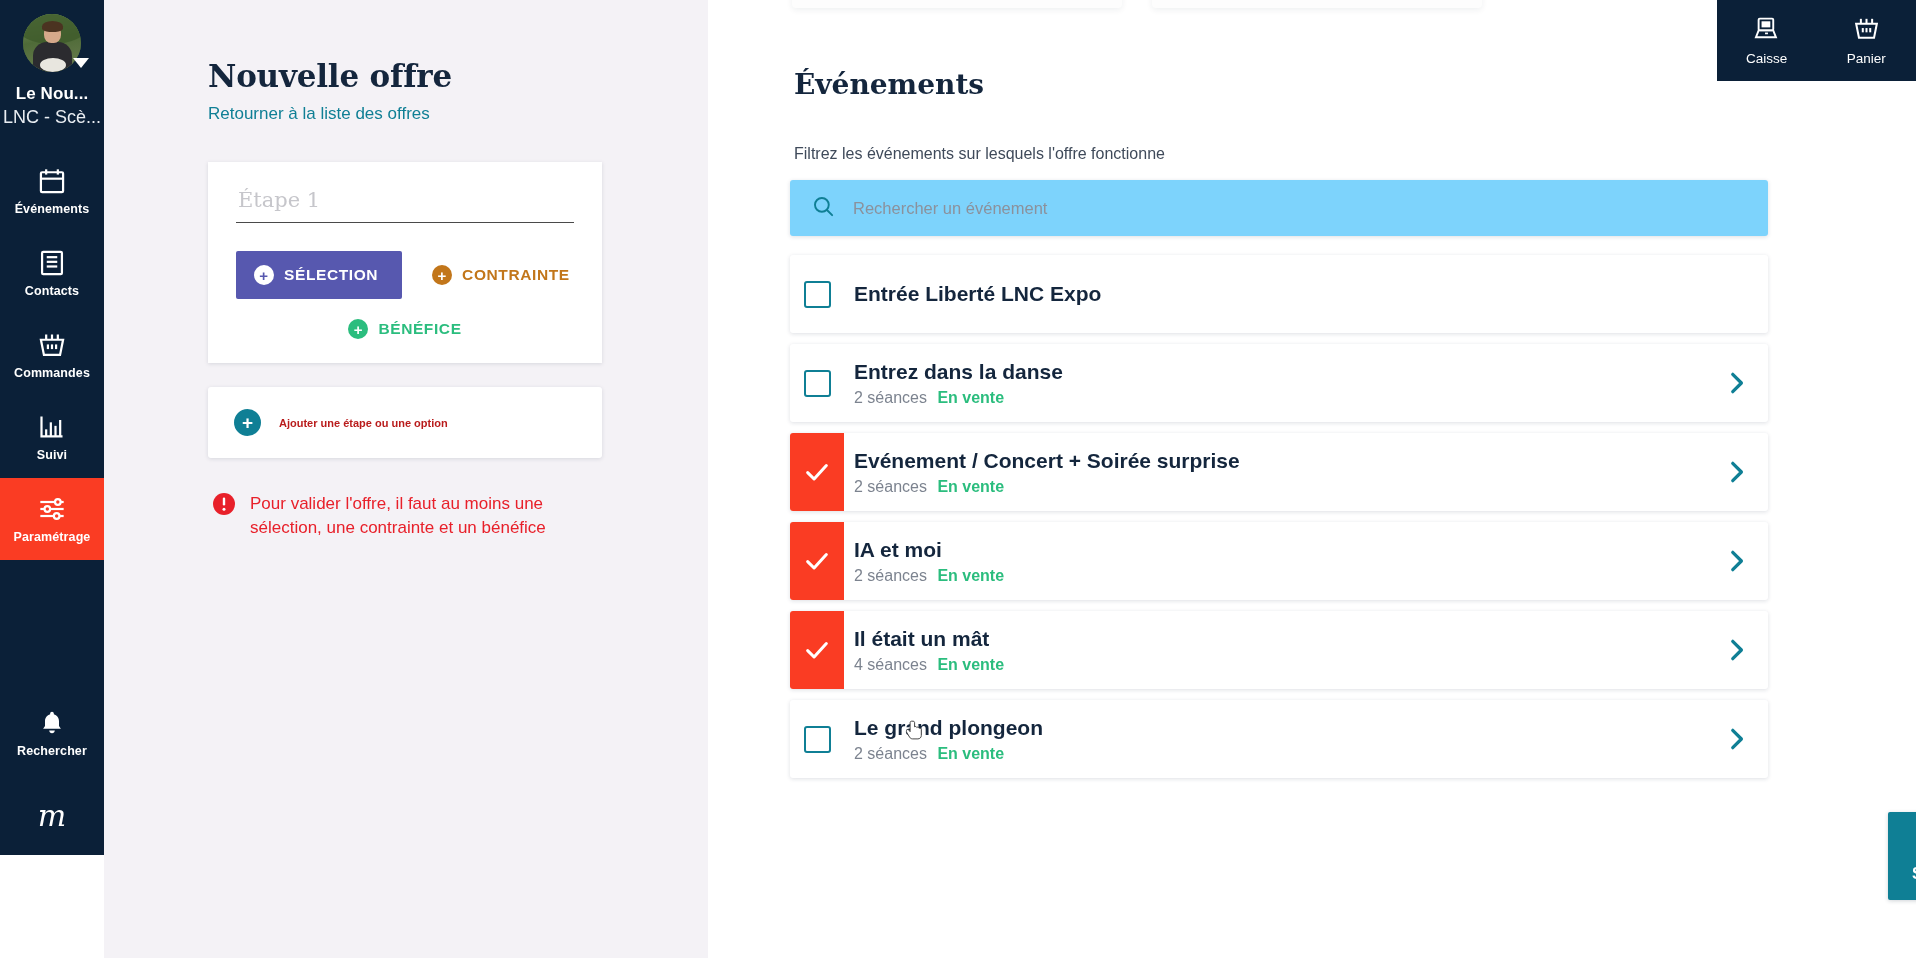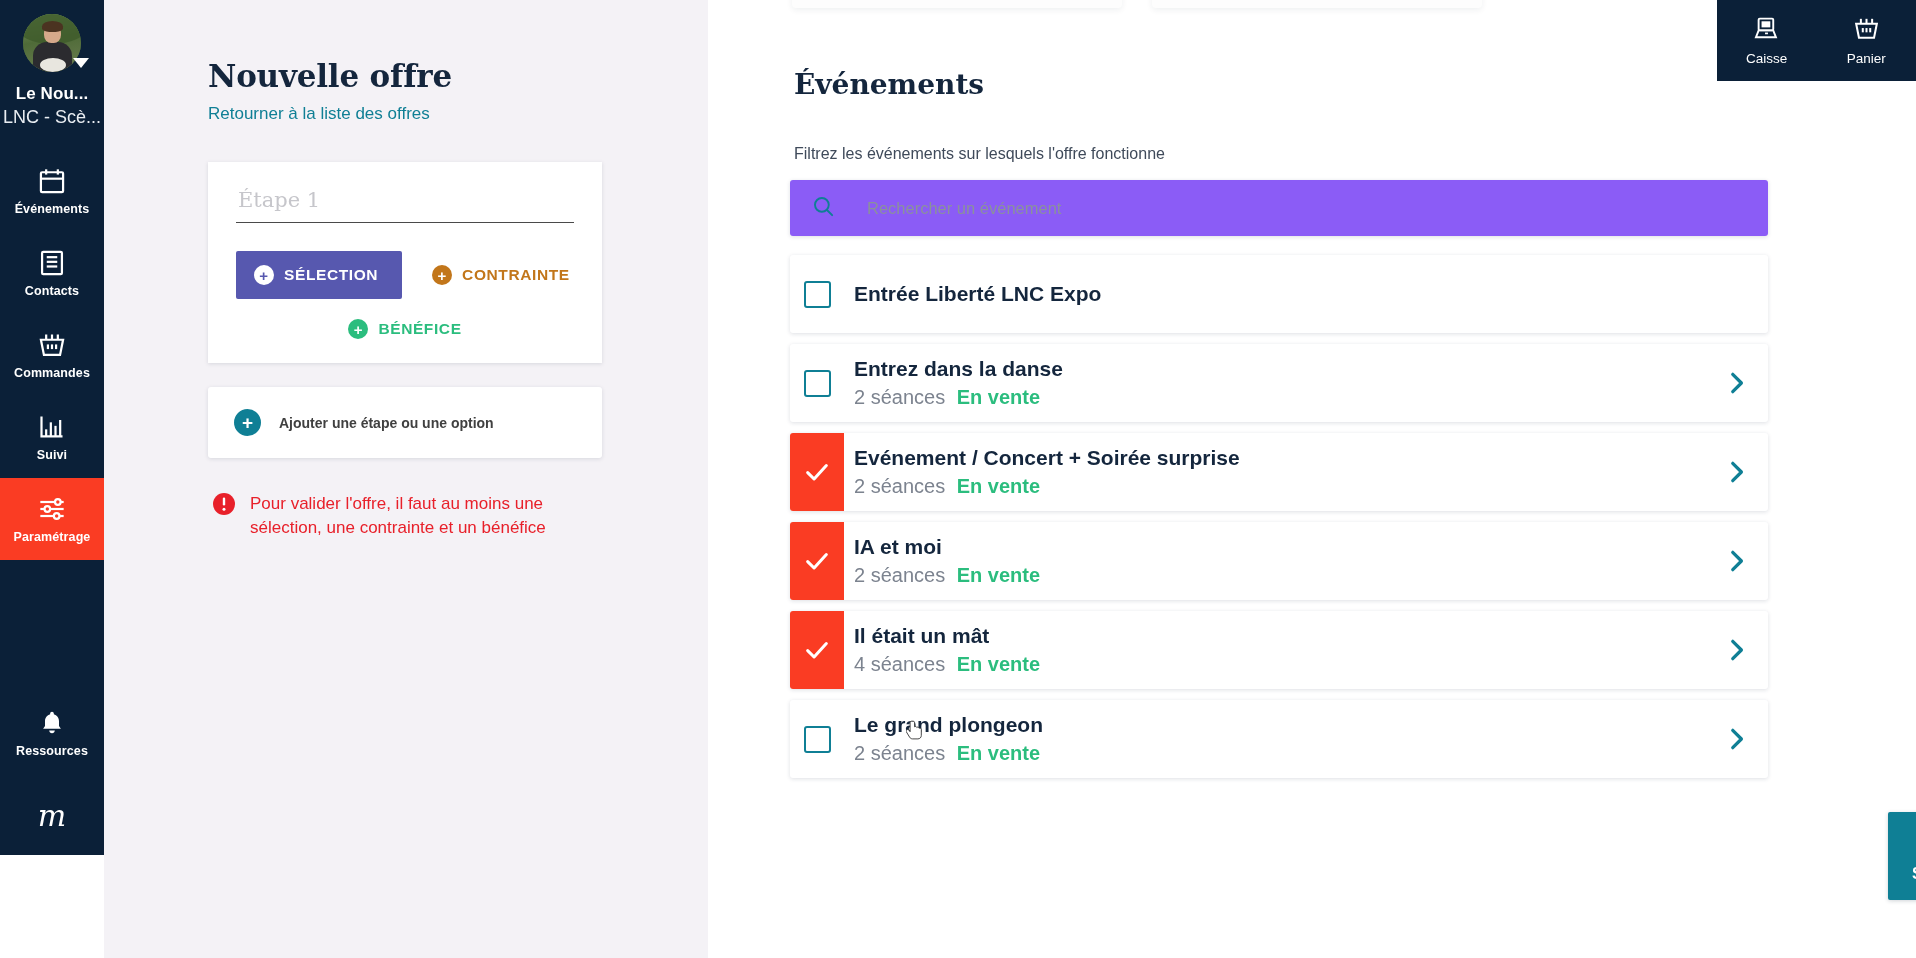--- a/index.html
+++ b/index.html
@@ -111,21 +111,21 @@
     box-shadow: 0 1px 4px rgba(20,38,61,.13);
     padding: 22px 26px; display: flex; align-items: center; gap: 18px;
     cursor: pointer;
   }
   .plus-teal {
     width: 27px; height: 27px; border-radius: 50%;
     background: #0F7F95; color: #fff;
     display: inline-flex; align-items: center; justify-content: center;
     font-size: 19px; font-weight: bold; flex: 0 0 27px; line-height: 1;
   }
-  .add-label { font-size: 14px; font-weight: bold; color: #404040; }
+  .add-label { font-size: 11px; font-weight: bold; color: #b91c1c; }
 
   .warn { display: flex; gap: 14px; margin-top: 34px; width: 400px; padding-left: 4px; }
   .warn-icon { flex: 0 0 24px; width: 24px; height: 24px; }
   .warn-text { color: #E8202A; font-size: 17px; line-height: 1.42; max-width: 330px; }
 
   
   .right {
     flex: 1; height: 958px; background: #ffffff;
     position: relative; overflow: hidden;
   }
@@ -142,23 +142,23 @@
     font-family: "DejaVu Serif", serif;
     font-size: 28px; font-weight: bold; color: #14263D;
     position: absolute; left: 86px; top: 68px;
   }
   .filter-hint {
     position: absolute; left: 86px; top: 145px;
     font-size: 16px; color: #3F4A5A;
   }
   .search-box {
     position: absolute; left: 82px; top: 180px; width: 978px; height: 56px;
-    background: #8b5cf6; border-radius: 3px;
+    background: #7dd3fc; border-radius: 3px;
     box-shadow: 0 1px 4px rgba(20,38,61,.14);
-    display: flex; align-items: center; gap: 32px; padding: 0 22px;
+    display: flex; align-items: center; gap: 18px; padding: 0 22px;
   }
   .search-input {
     flex: 1; border: none; outline: none; background: transparent;
     font-size: 16.5px; color: #14263D; font-family: "Liberation Sans", sans-serif;
   }
   .search-input::placeholder { color: #8b919c; }
 
   .event-list { position: absolute; left: 82px; top: 255px; width: 978px; }
   .event-row {
     position: relative; width: 978px; height: 78px;
@@ -168,21 +168,21 @@
     cursor: pointer;
   }
   .row-marker { width: 54px; height: 78px; flex: 0 0 54px; display: flex; align-items: center; justify-content: center; }
   .row-marker.selected { background: #FA3C23; }
   .checkbox {
     width: 27px; height: 27px; border: 2px solid #0F7F95; border-radius: 3px;
     background: #ffffff;
   }
   .row-body { flex: 1; padding-left: 10px; display: flex; flex-direction: column; justify-content: center; gap: 5px; }
   .row-title { font-size: 21px; font-weight: bold; color: #14263D; }
-  .row-meta { font-size: 20px; color: #7c838f; }
+  .row-meta { font-size: 16px; color: #7c838f; }
   .row-meta .status { color: #2BBD7E; font-weight: bold; margin-left: 6px; }
   .row-chevron { width: 64px; display: flex; align-items: center; justify-content: center; }
 
   .modify-btn {
     position: absolute; left: 1180px; top: 812px;
     background: #0F7F95; color: #ffffff;
     border: none; border-radius: 2px;
     padding: 17px 24px;
     font-size: 16px; font-weight: bold; letter-spacing: .5px;
     font-family: "Liberation Sans", sans-serif; cursor: pointer;
@@ -293,21 +293,21 @@
     <div class="nav-spacer"></div>
 
     <div class="nav-bottom">
       <div class="nav-item">
         <span>
           <svg class="nav-icon" viewBox="0 0 24 24" fill="#fff" stroke="none">
             <path d="M12 2.4c-.9 0-1.6.7-1.6 1.6v.6C7.8 5.3 6 7.6 6 10.4v4.1l-1.6 2.4h15.2L18 14.5v-4.1c0-2.8-1.8-5.1-4.4-5.8v-.6c0-.9-.7-1.6-1.6-1.6z"></path>
             <path d="M9.6 18.4h4.8c0 1.3-1.1 2.3-2.4 2.3s-2.4-1-2.4-2.3z"></path>
           </svg>
         </span>
-        <span class="nav-label">Ressources</span>
+        <span class="nav-label">Rechercher</span>
       </div>
       <div class="logo-m">m</div>
     </div>
   </aside>
 
   <section class="middle">
     <h1 class="page-title">Nouvelle offre</h1>
     <a class="back-link">Retourner à la liste des offres</a>
 
     <div class="card">

